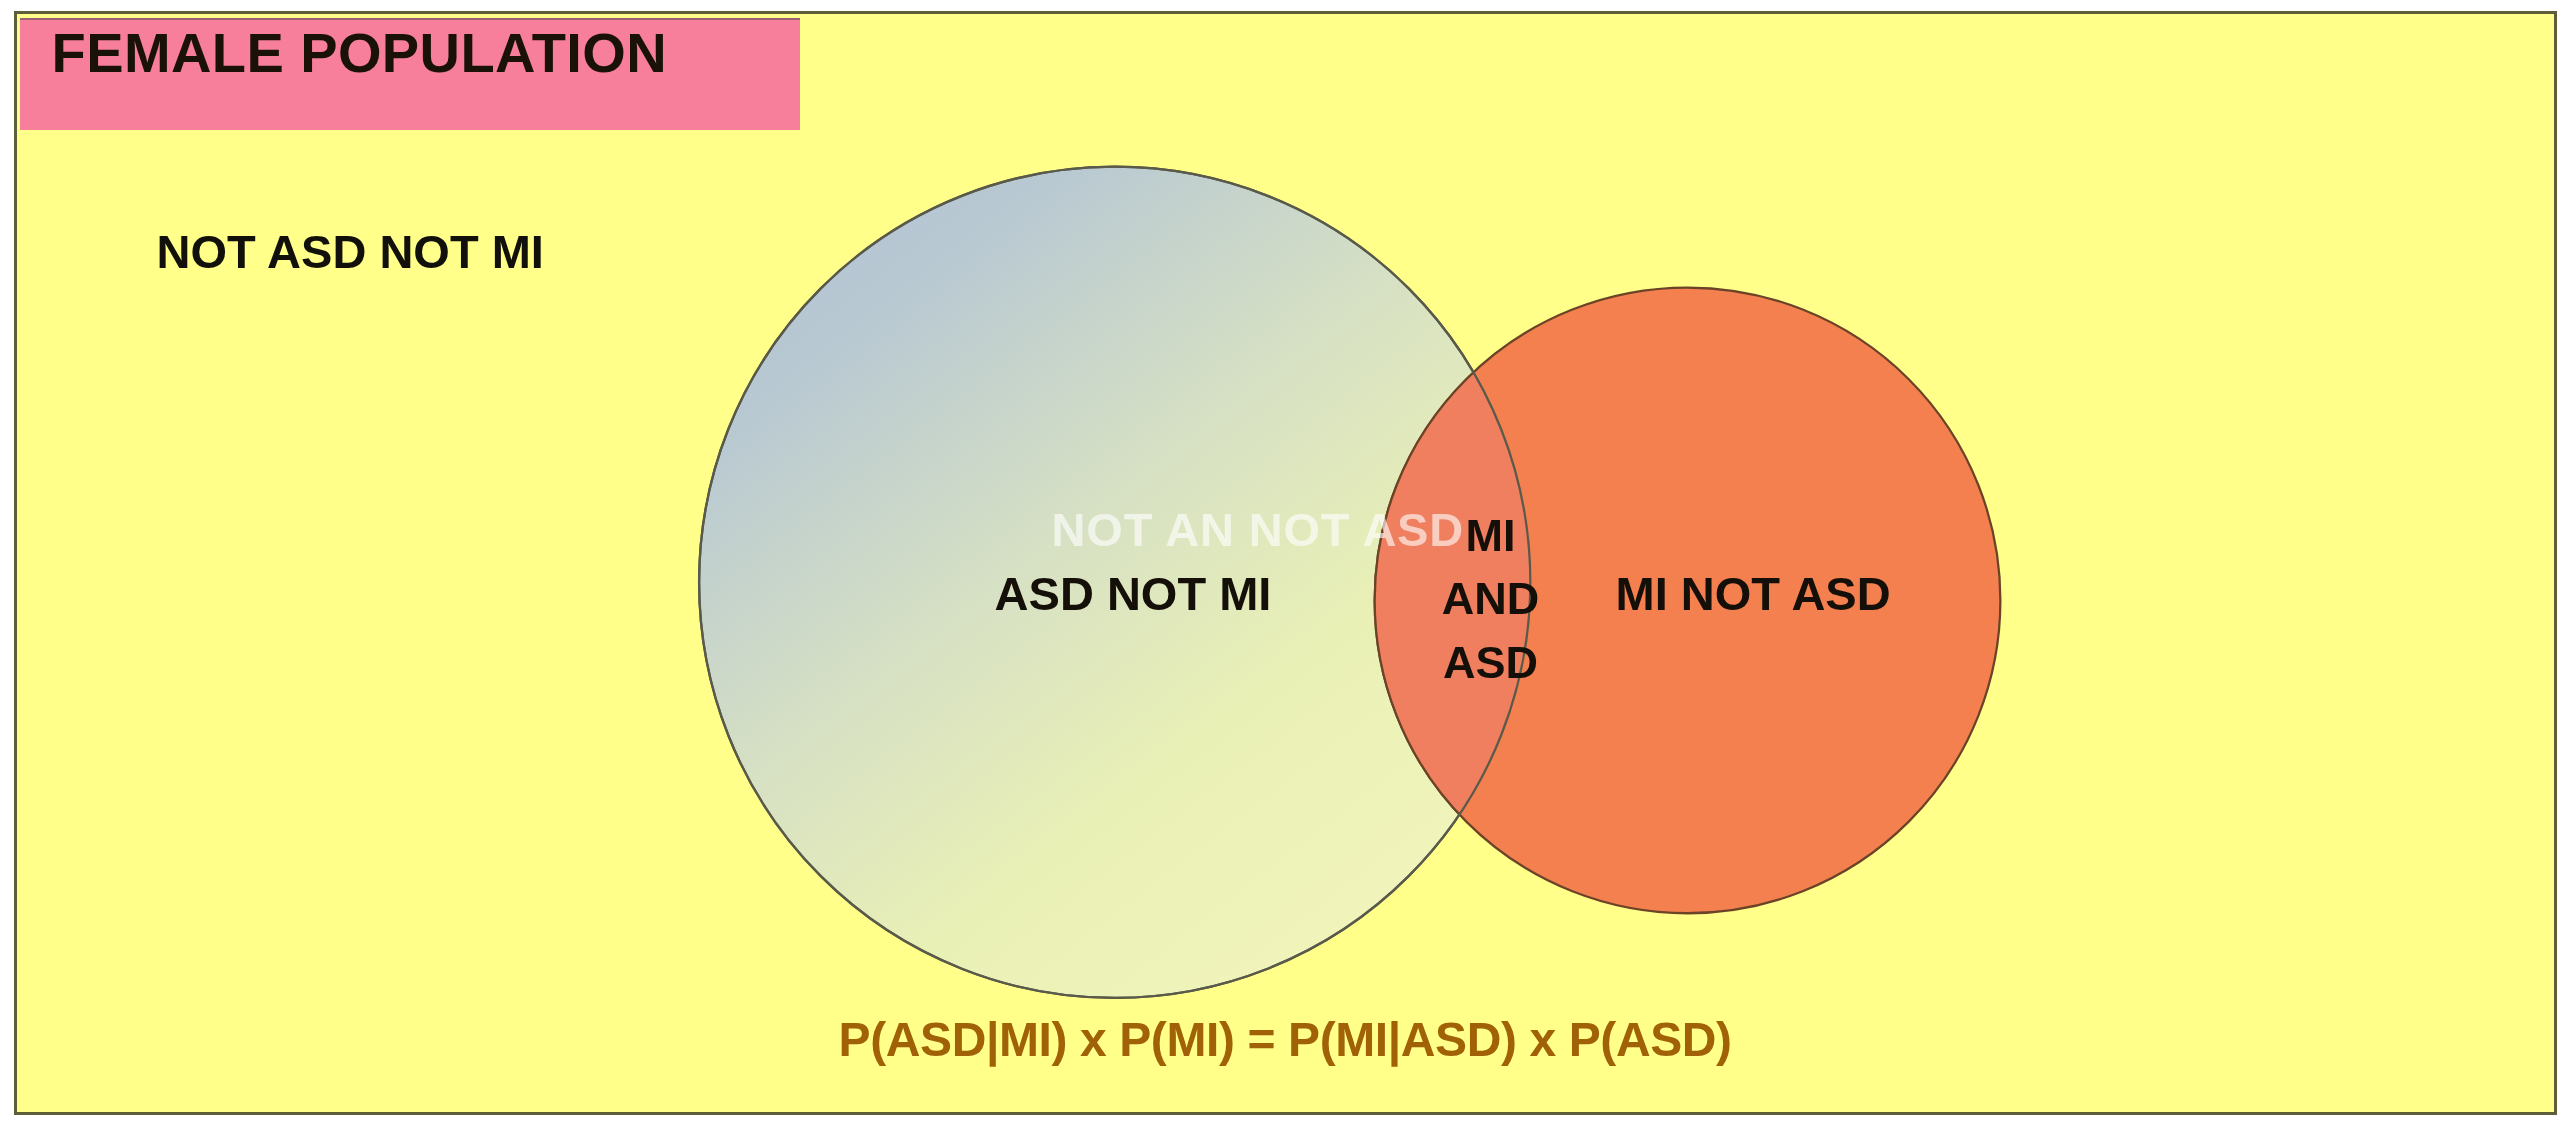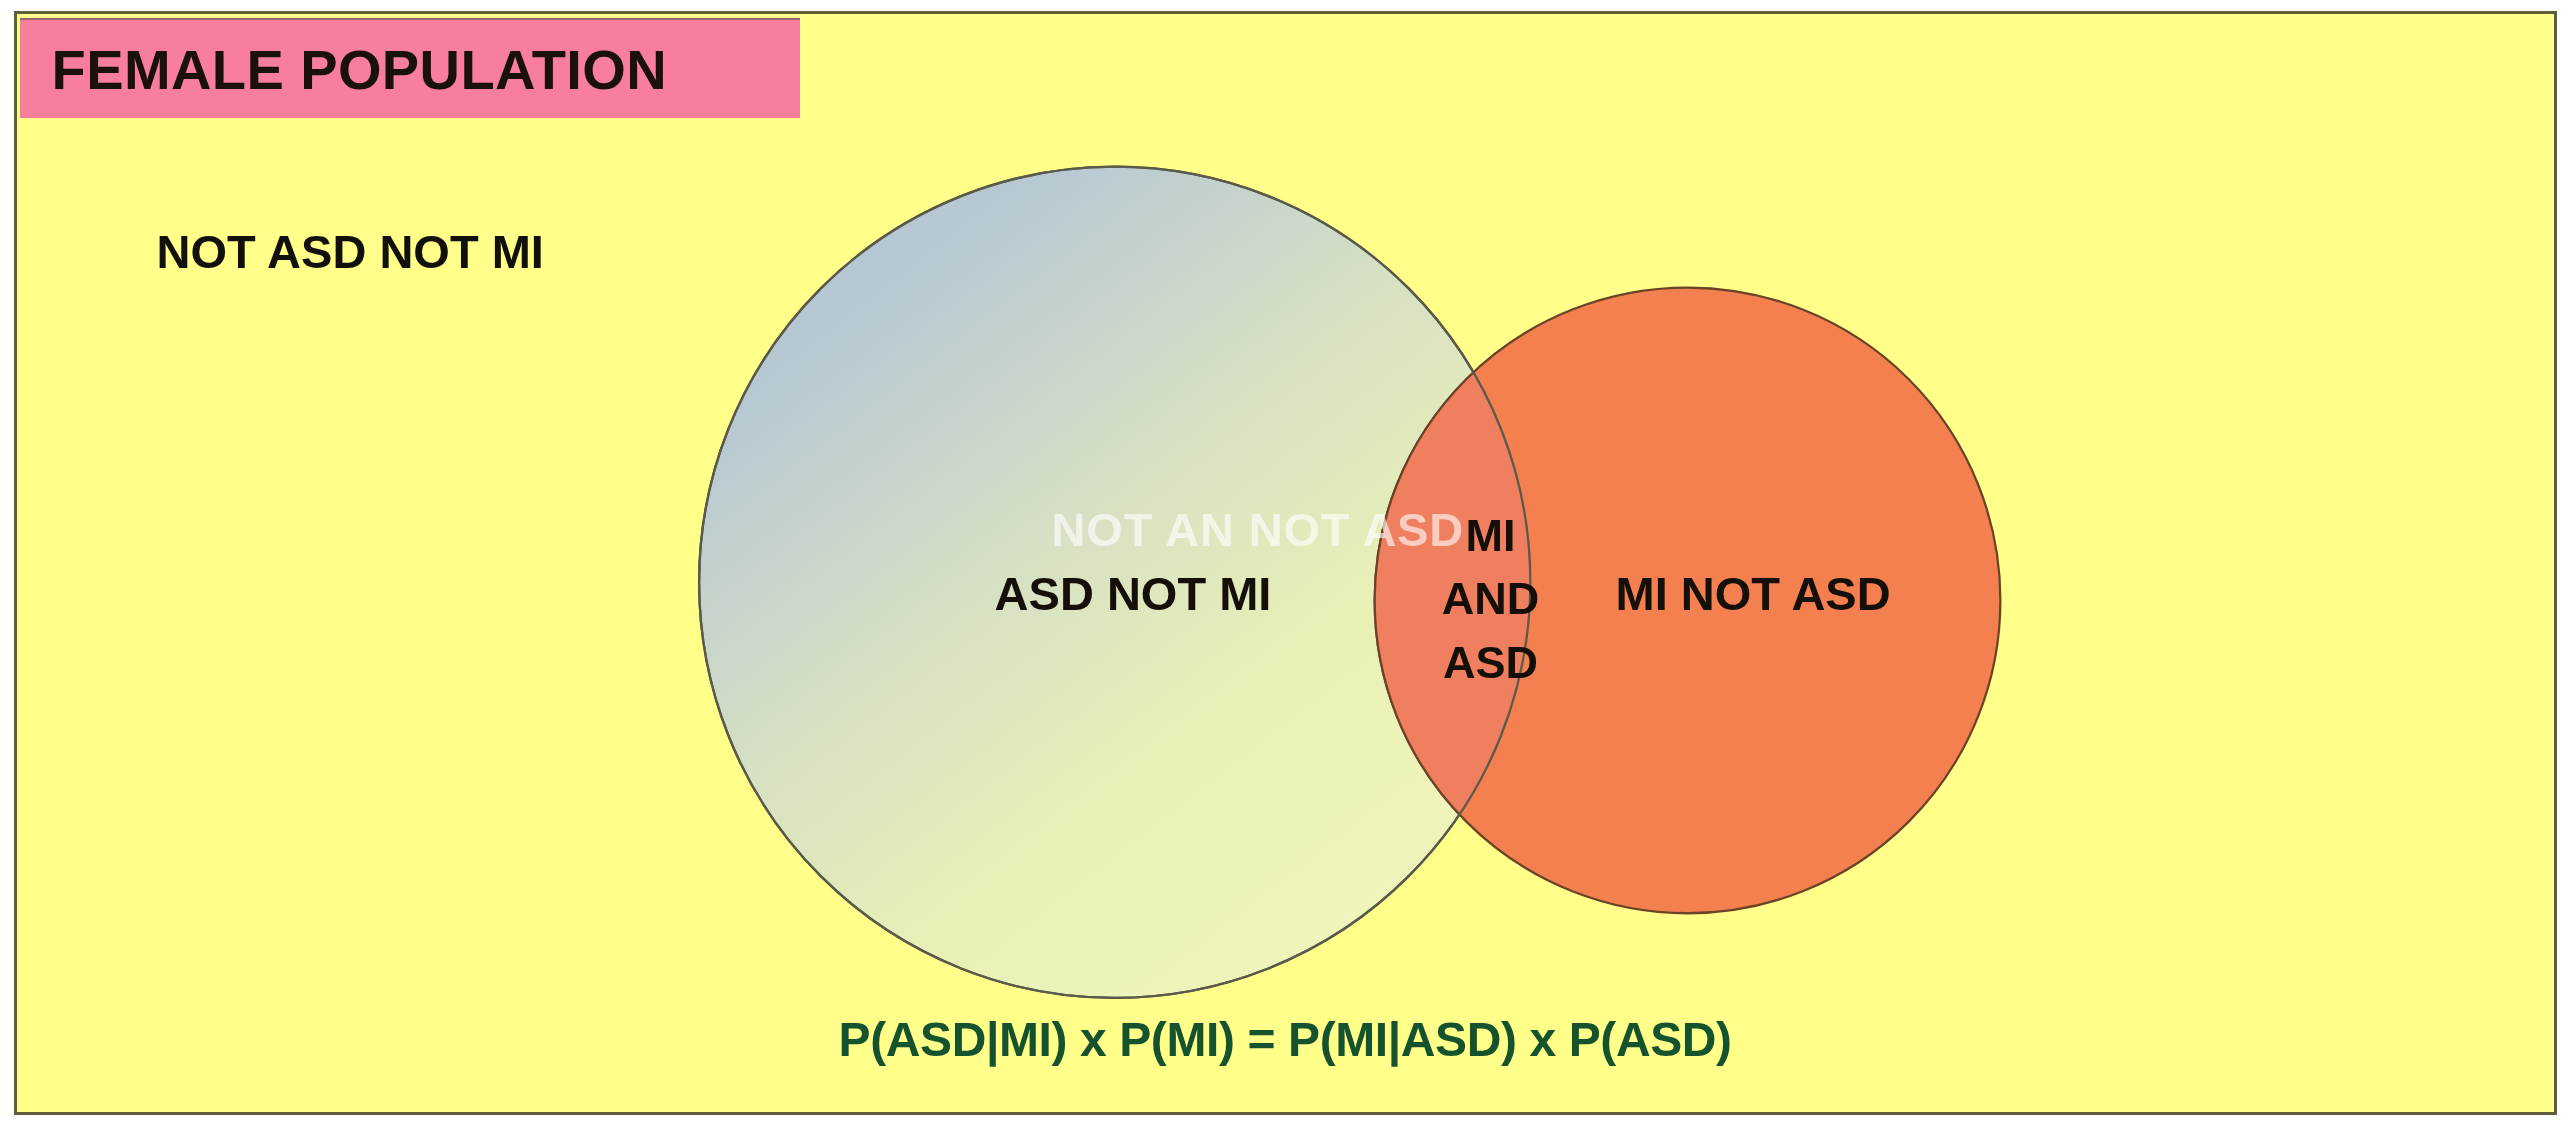--- a/index.html
+++ b/index.html
@@ -34,26 +34,25 @@
     box-sizing: border-box;
     overflow: hidden;
   }
 
   
   #title-banner {
     position: absolute;
     left: 3px;
     top: 4.5px;
     width: 780px;
-    height: 100px;
+    height: 112px;
     background: #f87f9b;
     border-top: 2.3px solid #9b6274;
     box-sizing: border-box;
     display: flex;
-    align-items: center;
   }
   #title-banner .title-text {
     margin-left: 32px;
     font-size: 56px;
     font-weight: bold;
     letter-spacing: 0.4px;
     color: #1a1208;
     white-space: nowrap;
   }
 
@@ -120,21 +119,21 @@
 
   
   #formula {
     position: absolute;
     left: 0;
     top: 998px;
     width: 2537px;
     text-align: center;
     font-size: 48px;
     font-weight: bold;
-    color: #14532d;
+    color: #a16207;
     letter-spacing: -0.4px;
   }
 </style>
 </head>
 <body>
 
 <div id="slide">
 
   <div id="panel">
 

